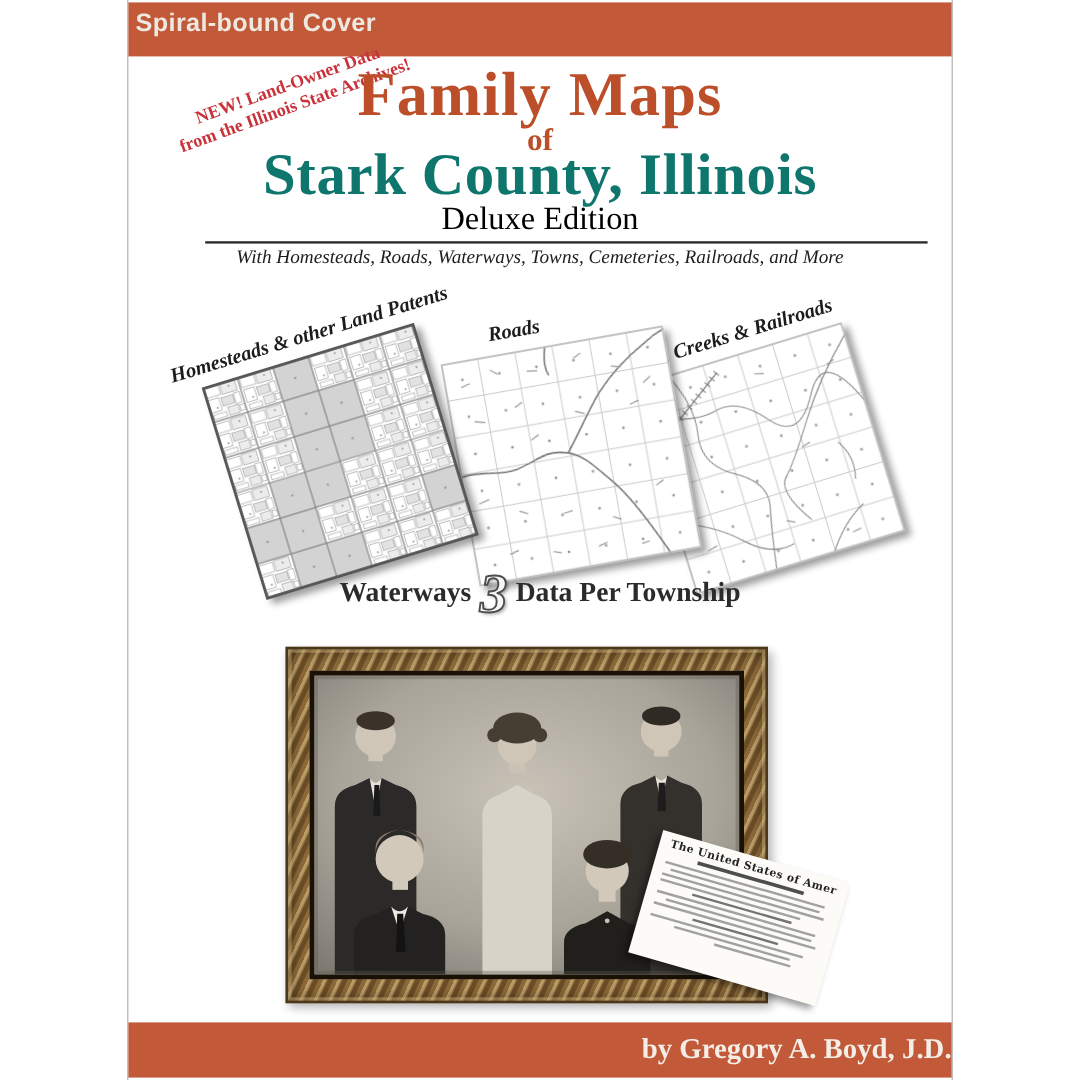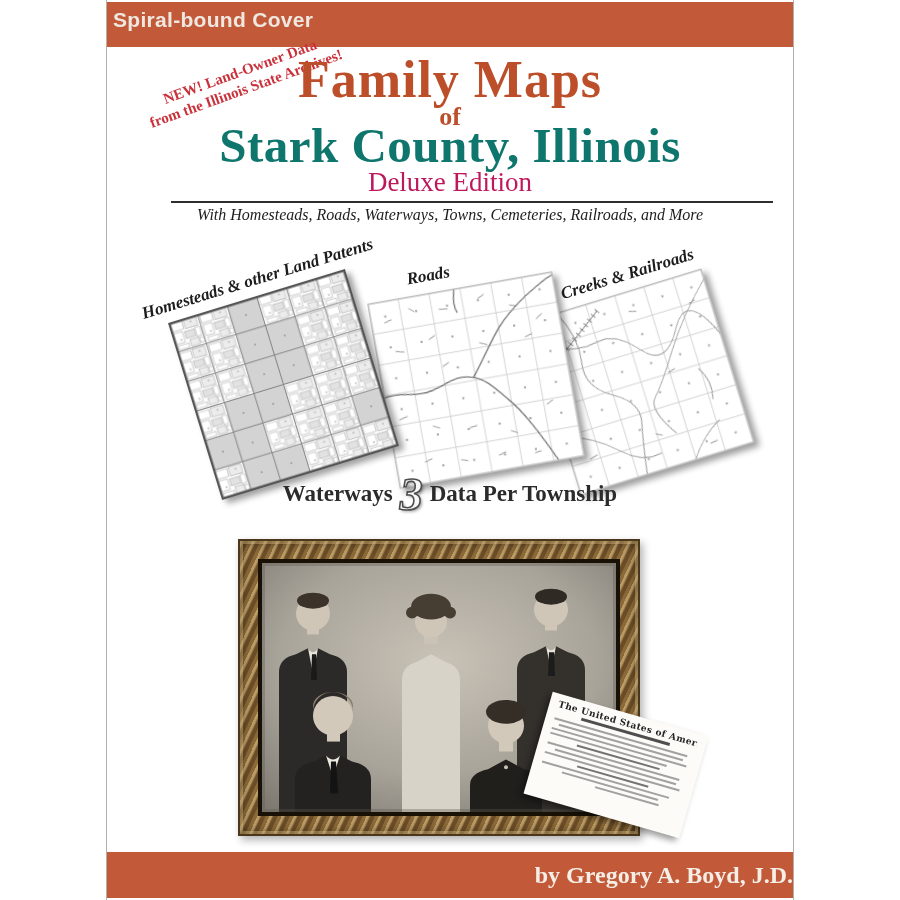--- a/index.html
+++ b/index.html
@@ -14,21 +14,21 @@
   .banner-bottom{top:852px;height:46px;text-align:right;}
   .author-label{font-size:24px;font-weight:700;color:#f4eee6;line-height:46px;}
 
   .new-badge{position:absolute;left:24px;top:62px;width:224px;transform:rotate(-20deg);
          text-align:center;color:#c9323b;font-weight:700;font-size:15px;line-height:18px;}
 
   .ctr{position:absolute;left:0;right:0;text-align:center;}
   .title-1{top:50px;font-size:52px;font-weight:700;color:#bc4f2a;letter-spacing:1px;}
   .title-of{top:102px;font-size:26px;font-weight:700;color:#bc4f2a;}
   .title-2{top:117px;font-size:49px;font-weight:700;color:#0f766e;letter-spacing:.5px;}
-  .title-edition{top:167px;font-size:27px;color:#be185d;}
+  .title-edition{top:167px;font-size:27px;color:#000000;}
   .rule{position:absolute;top:201px;left:64px;width:602px;height:2px;background:#2e2e2e;}
   .subtitle{top:206px;font-size:16px;font-style:italic;color:#1d1d1d;}
 
   .map{position:absolute;}
   .map svg{display:block;filter:drop-shadow(4px 5px 3px rgba(40,40,40,.45));}
   .map-label{position:absolute;text-align:center;font-weight:700;font-style:italic;
          font-size:17px;color:#1c1c1c;white-space:nowrap;}
   .map1{left:84px;top:292px;transform:rotate(-17deg);z-index:3;}
   .map1 .map-label{top:-26px;left:-22px;right:-22px;}
   .map2{left:275px;top:286px;transform:rotate(-10deg);z-index:2;}

